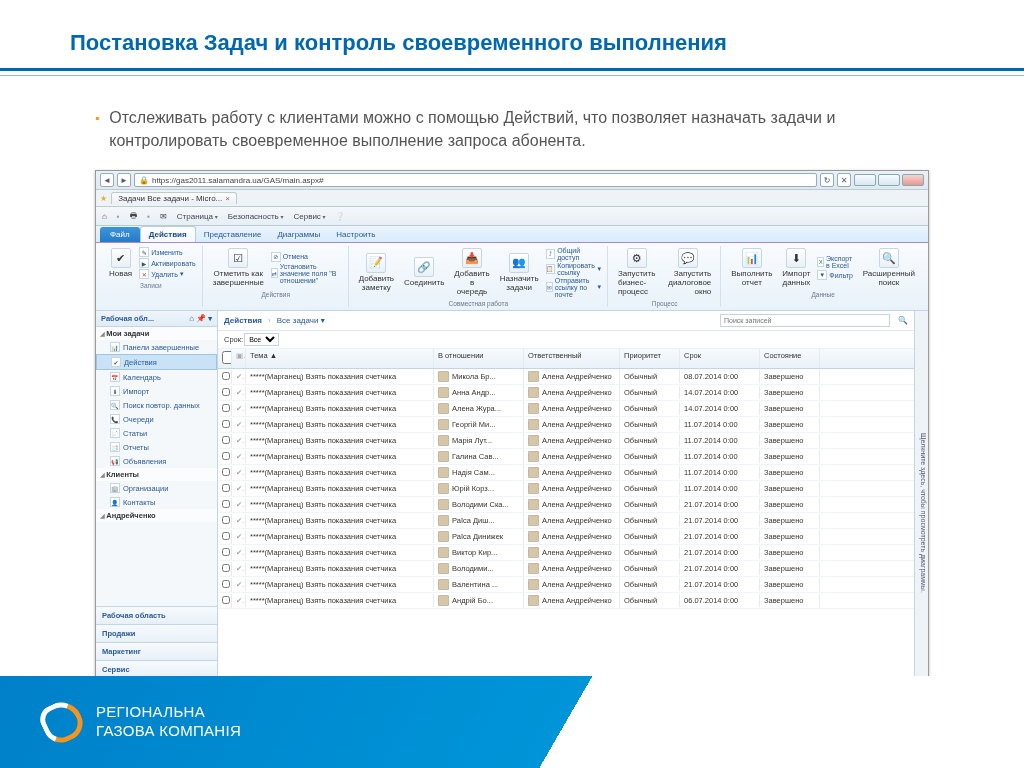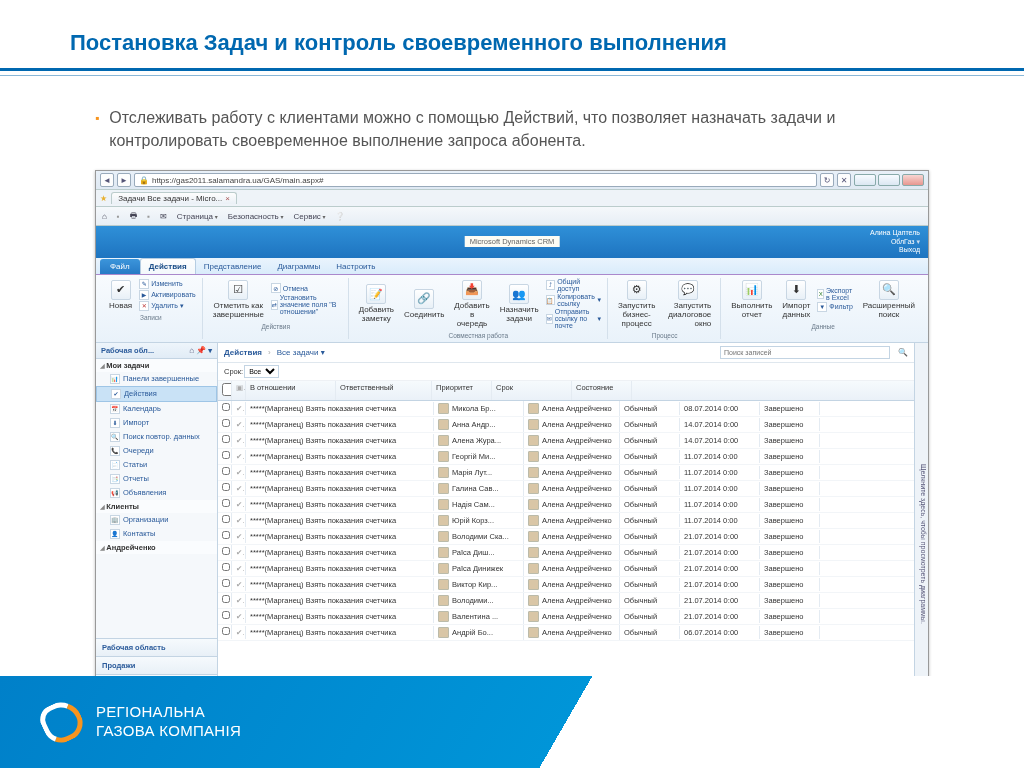--- a/index.html
+++ b/index.html
@@ -128,29 +128,20 @@
       <span class="sep">▪</span>
     <span>🖶</span>
       <span class="sep">▪</span>
     <span>✉</span>
     <span class="dd">Страница</span>
     <span class="dd">Безопасность</span>
     <span class="dd">Сервис</span>
     <span>❔</span>
   </div>
 
-  <div class="crm-header" style="position:relative">
-    <span></span>
-    <span class="crm-brand">Microsoft Dynamics CRM</span>
-    <div class="right">
-      <div>Алина Цаптель</div>
-      <div><span>ОблГаз</span> <span style="color:#cde">▾</span></div>
-      <div>Выход</div>
-    </div>
-  </div>
 
   <div class="ribbon-tabs">
     <div class="rtab file">Файл</div>
     <div class="rtab active">Действия</div>
     <div class="rtab">Представление</div>
     <div class="rtab">Диаграммы</div>
     <div class="rtab">Настроить</div>
   </div>
 
   <div class="ribbon">
@@ -223,21 +214,21 @@
           <div><span class="sico">📋</span><span>Копировать ссылку</span> ▾</div>
           <div><span class="sico">✉</span><span>Отправить ссылку по почте</span> ▾</div>
         </div>
       </div>
       <div class="lbl">Совместная работа</div>
     </div>
     <div class="rgroup">
       <div class="row">
         <div class="big">
             <div class="bico">⚙</div>
-            <span style="white-space:pre-line;text-align:center">Запустить
+            <span style="white-space:pre-line;">Запустить
 бизнес-процесс</span>
           </div>
         <div class="big">
             <div class="bico">💬</div>
             <span style="white-space:pre-line;text-align:right">Запустить диалоговое
 окно</span>
           </div>
       </div>
       <div class="lbl">Процесс</div>
     </div>
@@ -351,20 +342,21 @@
         <span style="color:#888;margin-left:2px">🔍</span>
       </div>
       <div class="filter-row">
         <span>Срок:</span>
         <select><option>Все</option></select>
       </div>
       <div class="grid">
         <div class="ghdr">
           <div class="c-chk"><input type="checkbox" style=""></div>
           <div class="c-fav">▣</div>
+          <div class="c-subj">Тема ▲</div>
           <div class="c-reg">В отношении</div>
           <div class="c-owner">Ответственный</div>
           <div class="c-prio">Приоритет</div>
           <div class="c-due">Срок</div>
           <div class="c-stat">Состояние</div>
         </div>
         <div id="grid-rows" style="flex:1;overflow:hidden">
             <div class="grow">
               <div class="c-chk"><input type="checkbox" style=""></div>
               <div class="c-fav">✔</div>

